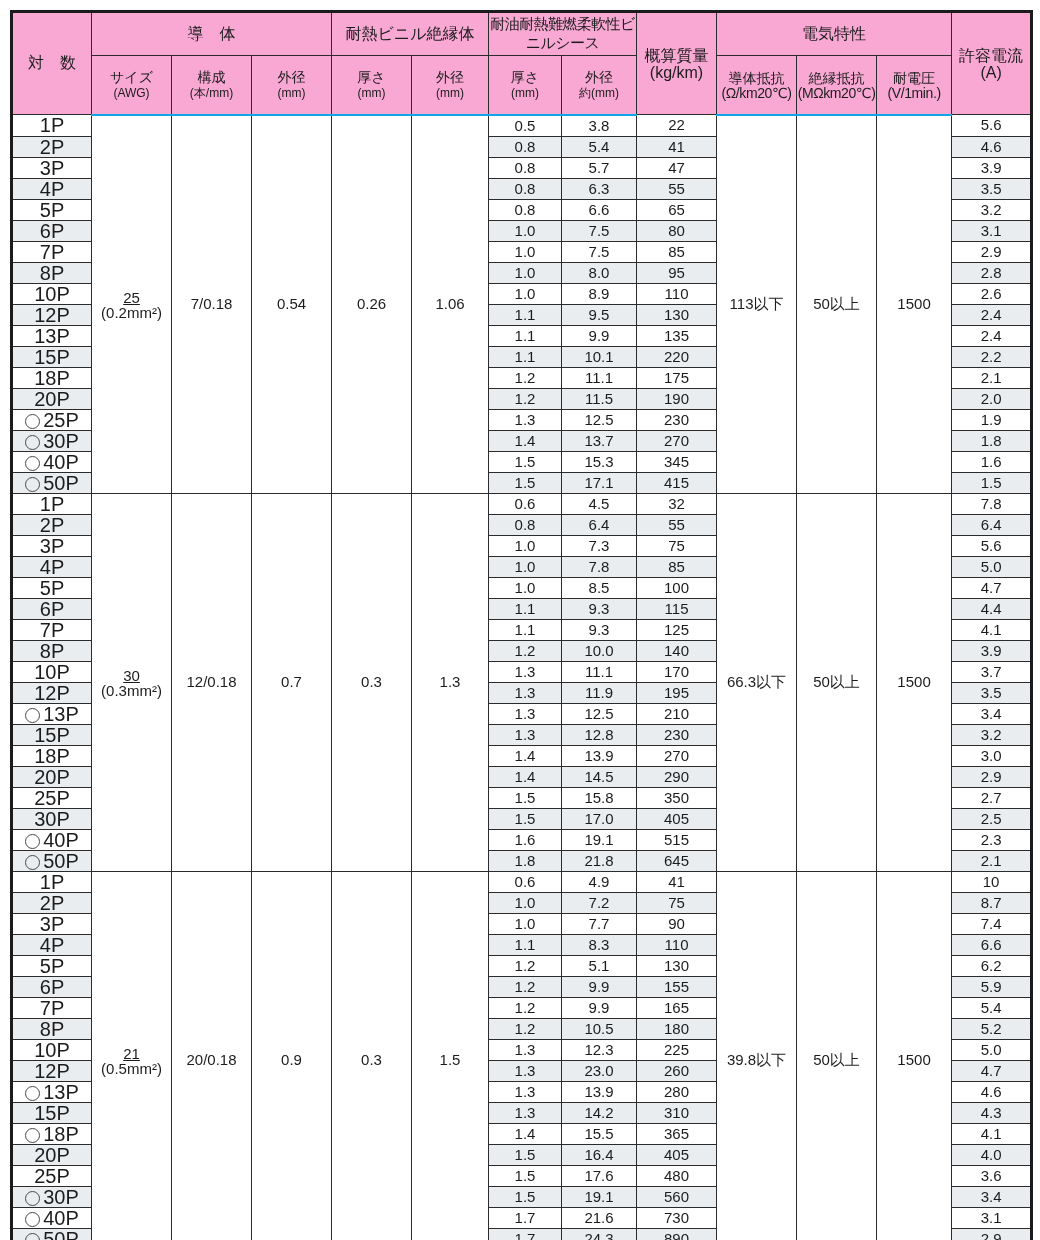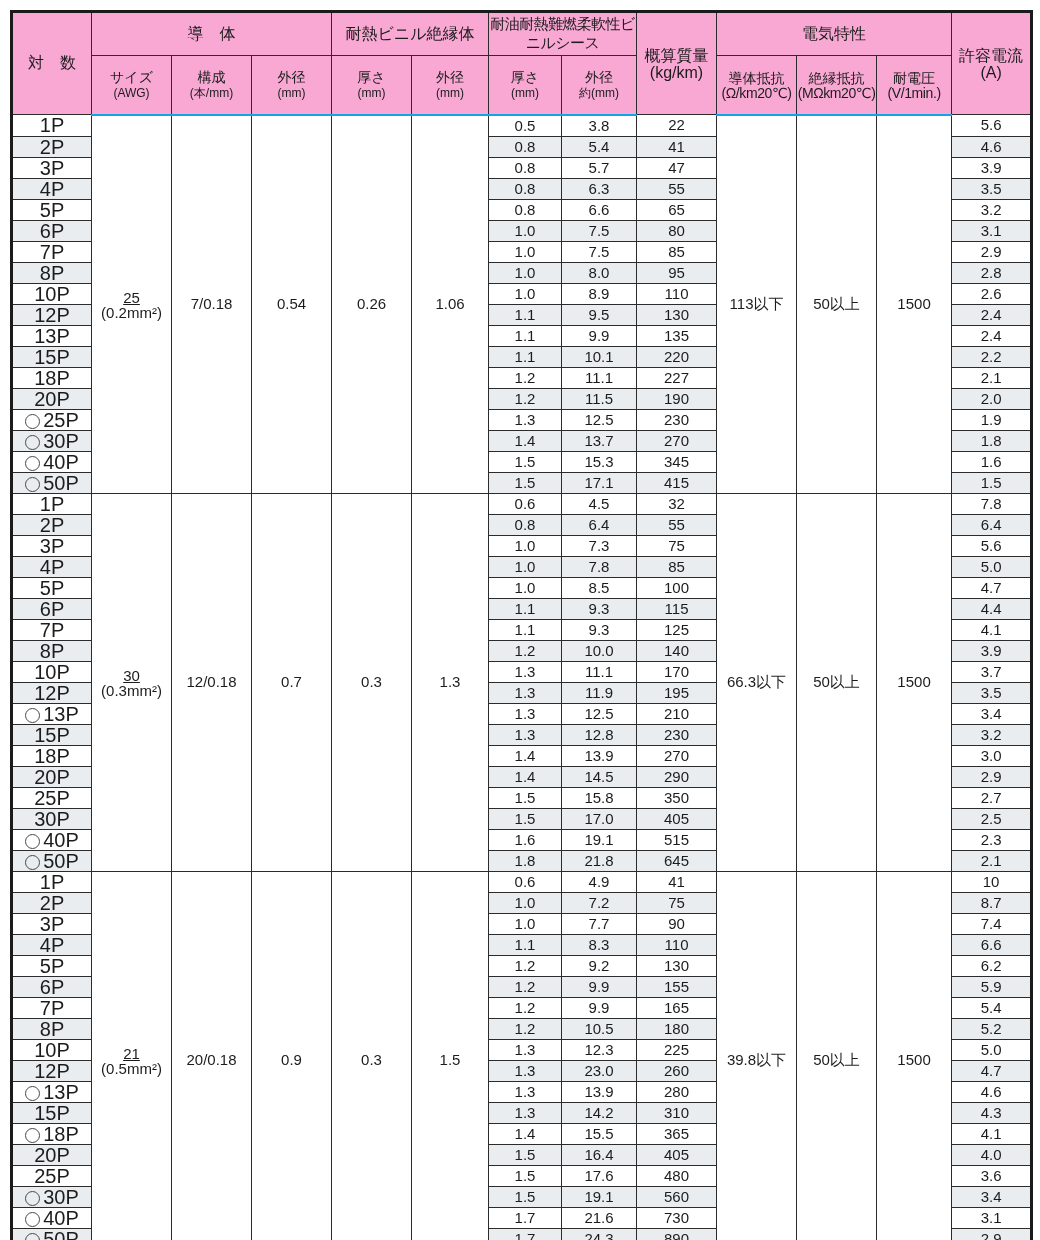--- a/index.html
+++ b/index.html
@@ -196,21 +196,21 @@
           <td class="pair"><span>15P</span></td>
           <td>1.1</td>
           <td>10.1</td>
           <td>220</td>
           <td>2.2</td>
         </tr>
         <tr>
           <td class="pair"><span>18P</span></td>
           <td>1.2</td>
           <td>11.1</td>
-          <td>227</td>
+          <td>175</td>
           <td>2.1</td>
         </tr>
         <tr class="alt">
           <td class="pair"><span>20P</span></td>
           <td>1.2</td>
           <td>11.5</td>
           <td>190</td>
           <td>2.0</td>
         </tr>
         <tr>
@@ -413,21 +413,21 @@
         <tr class="alt">
           <td class="pair"><span>4P</span></td>
           <td>1.1</td>
           <td>8.3</td>
           <td>110</td>
           <td>6.6</td>
         </tr>
         <tr>
           <td class="pair"><span>5P</span></td>
           <td>1.2</td>
-          <td>9.2</td>
+          <td>5.1</td>
           <td>130</td>
           <td>6.2</td>
         </tr>
         <tr class="alt">
           <td class="pair"><span>6P</span></td>
           <td>1.2</td>
           <td>9.9</td>
           <td>155</td>
           <td>5.9</td>
         </tr>

